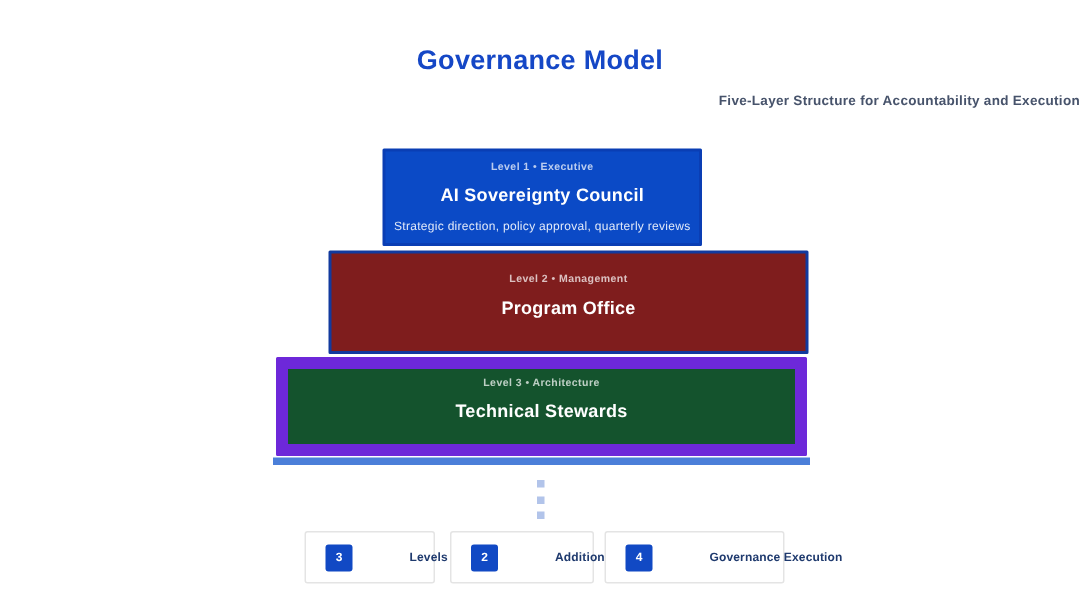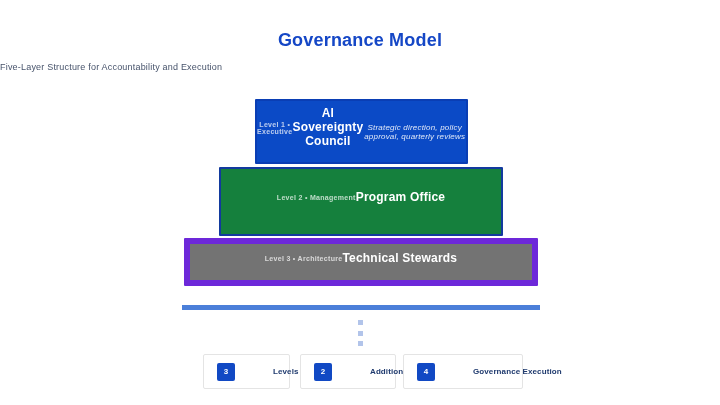--- a/index.html
+++ b/index.html
@@ -22,73 +22,73 @@
     text-align: center;
     font-size: 18px;
     font-weight: bold;
     color: #1547c6;
     letter-spacing: 0.2px;
   }
   .subtitle {
     position: absolute;
     top: 62px; left: 0;
     width: 720px;
-    text-align: left;
+    text-align: right;
     font-size: 9px;
-    font-weight: normal;
+    font-weight: bold;
     color: #47536b;
     letter-spacing: 0.2px;
   }
 
   
   .level {
     position: absolute;
     display: flex;
+    flex-direction: column;
     align-items: center;
     justify-content: center;
     text-align: center;
     border-radius: 1px;
   }
   .level-1 {
     left: 255px; top: 99px;
     width: 213px; height: 65px;
     background: #0b4ac6;
     border: 2px solid #0a3eb4;
   }
   .level-2 {
     left: 219px; top: 167px;
-    width: 284px; height: 69px;
-    background: #15803d;
+    width: 320px; height: 69px;
+    background: #7f1d1d;
     border: 2px solid #123a9e;
   }
   .level-3 {
     left: 184px; top: 238px;
-    width: 354px; height: 48px;
-    background: #737373;
-    border: 6px solid #6d28d9;
+    width: 354px; height: 66px;
+    background: #14532d;
+    border: 8px solid #6d28d9;
   }
   .level-label {
     font-size: 7px;
     font-weight: bold;
     color: rgba(255,255,255,0.72);
     letter-spacing: 0.3px;
     margin-bottom: 8px;
   }
   .level-title {
     font-size: 12px;
     font-weight: bold;
     color: #ffffff;
     letter-spacing: 0.2px;
     margin-bottom: 9px;
   }
   .level-desc {
     font-size: 8px;
     color: rgba(255,255,255,0.88);
     letter-spacing: 0.2px;
-    font-style: italic;
   }
 
   
   .strip {
     position: absolute;
     left: 182px; top: 305px;
     width: 358px; height: 5px;
     background: #4b7fd9;
   }
 

